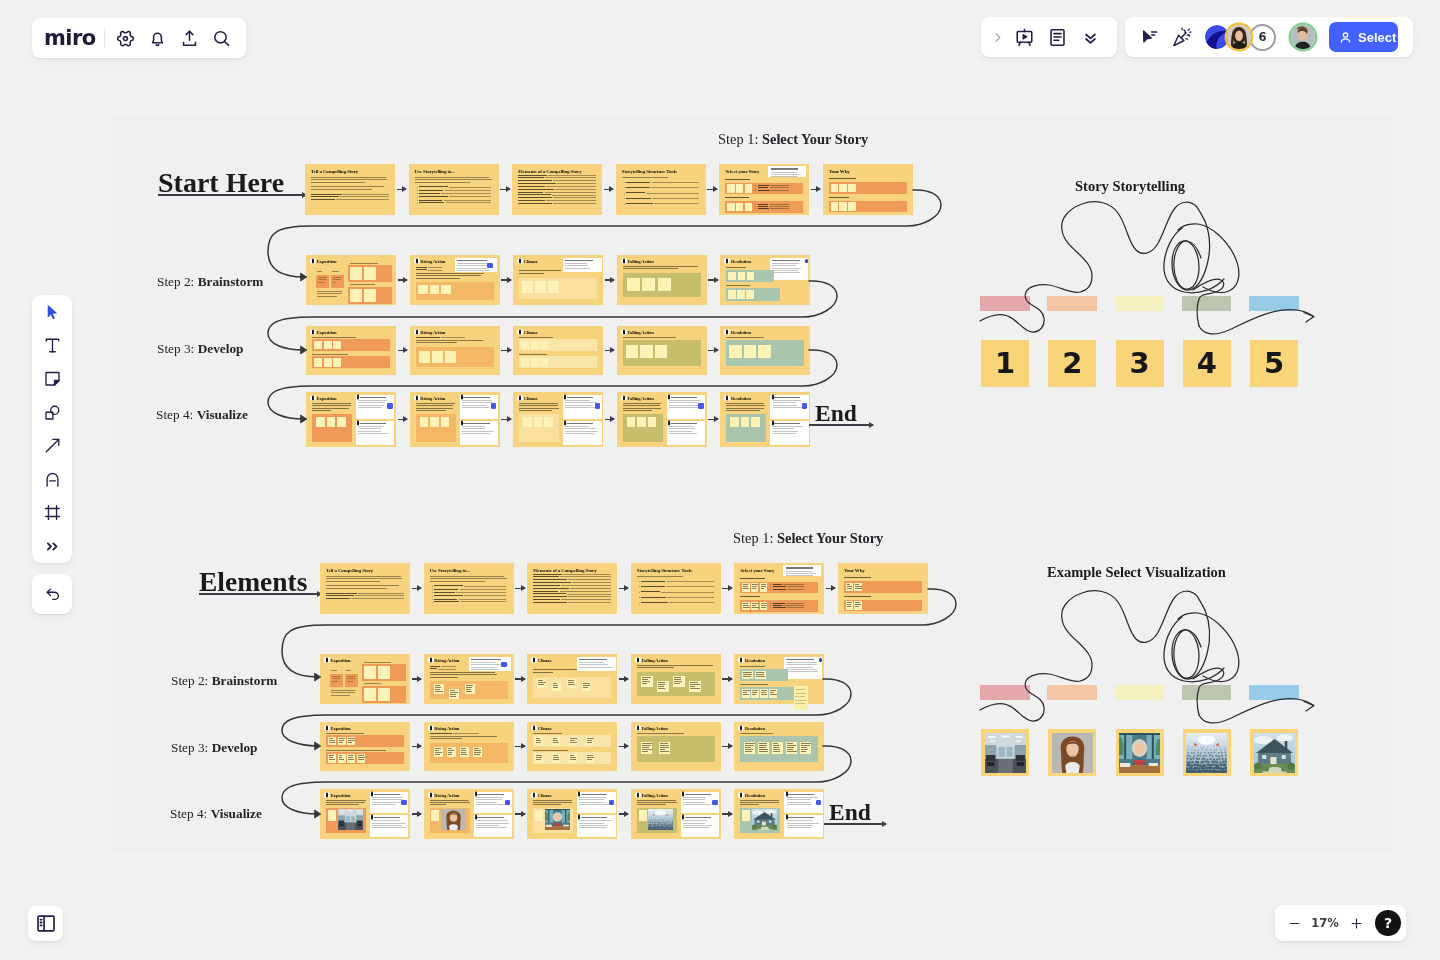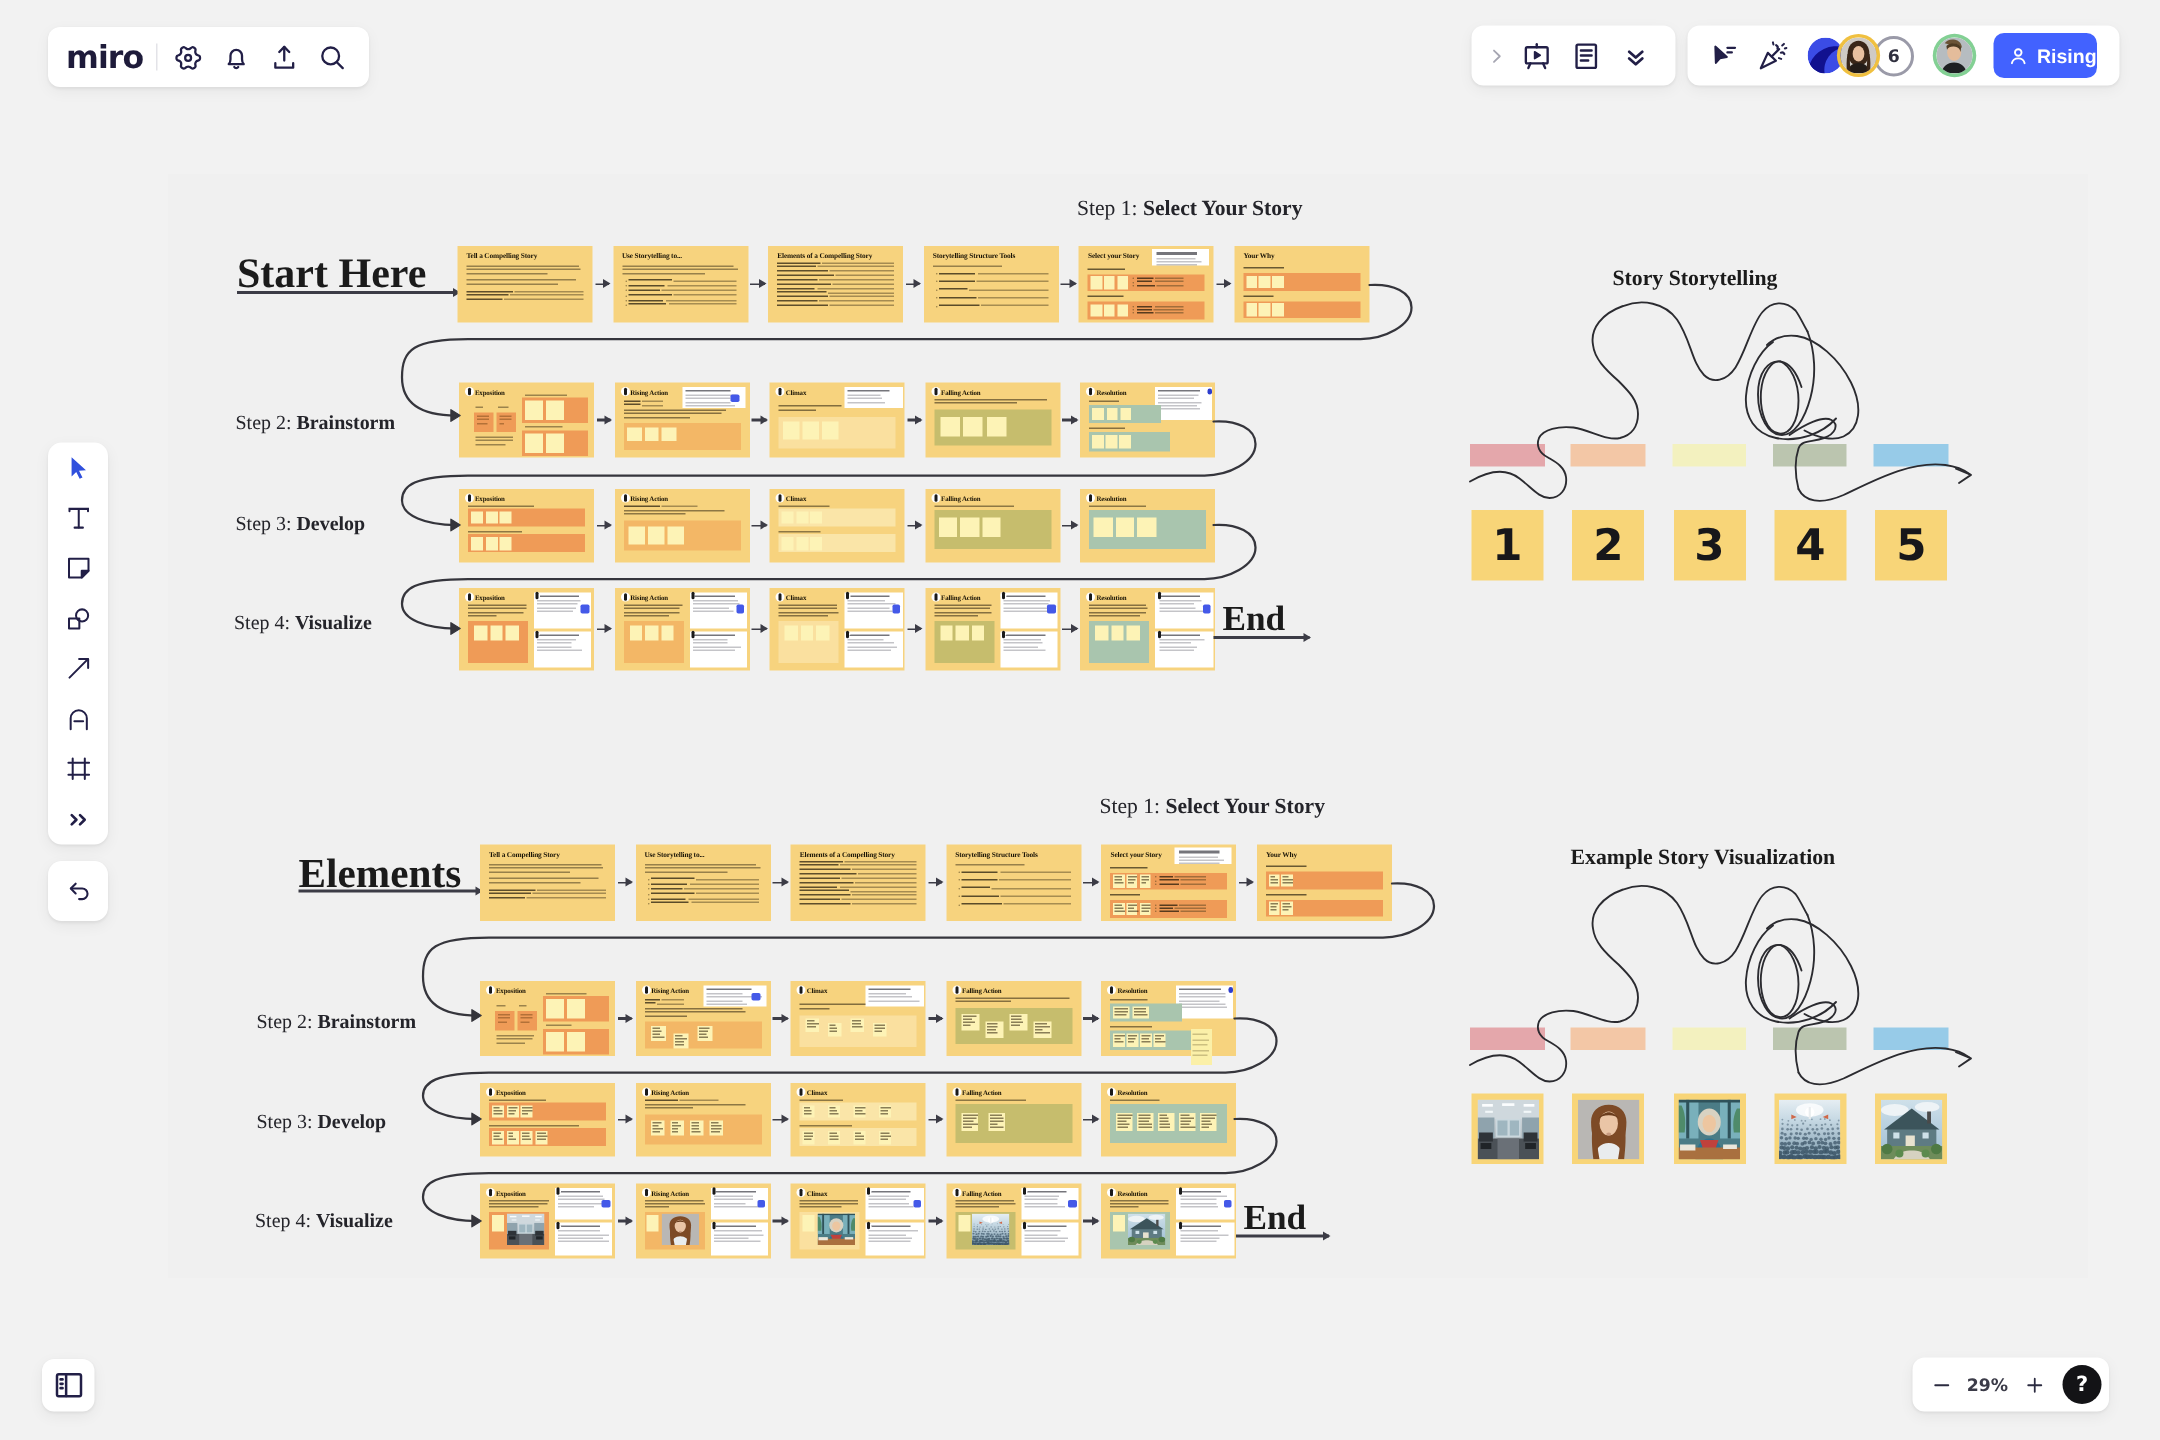--- a/index.html
+++ b/index.html
@@ -195,21 +195,21 @@
         <path d="M6.6 5.6c1.4-1.5 3.6-2 5.5-1.7 1.9.3 3.5 1.3 4.3 2.8l-.4 3.1c-.4-2.6-1.9-3.6-4.4-3.8-2.2-.1-3.8.5-4.6 2.2z" fill="#4e3b23"></path>
         <path d="M3.4 24c.5-4.6 3.7-7.3 8.3-7.3s7.8 2.7 8.3 7.3z" fill="#1e2022"></path>
       </svg>
     </div>
   </div>
   <div class="share-btn">
     <svg width="15" height="15" viewBox="0 0 24 24" fill="none" stroke="#fff" stroke-width="2" stroke-linecap="round" stroke-linejoin="round">
       <circle cx="12" cy="8" r="3.5"></circle>
         <path d="M5.2 19.4c.7-3.3 3.4-5.2 6.8-5.2s6.1 1.9 6.8 5.2"></path>
     </svg>
-    <span>Rising</span>
+    <span>Select</span>
   </div>
 </div>
 
 <div class="tools">
   <div class="tool">
     <svg width="18" height="18" viewBox="0 0 24 24">
         <path d="M6.3 2.4 19.1 13.9l-6.2.45 3.1 6.0-2.55 1.25-3.0-6.0-4.15 4.0z" fill="#3050dd"></path>
       </svg>
   </div>
   <div class="tool">
@@ -268,21 +268,21 @@
     <path d="M9.7 2.4v17.2"></path>
     <path d="M5.3 6.3h1.5M5.3 9.8h1.5M5.3 13.3h1.5" stroke-width="2.2"></path>
   </svg>
 </div>
 <div class="zoom-bar">
   <div class="zm">
     <svg width="15" height="15" viewBox="0 0 24 24" stroke="#2b2b40" stroke-width="1.9" stroke-linecap="round">
         <path d="M5 12h14"></path>
       </svg>
   </div>
-  <div class="zoom-val">29%</div>
+  <div class="zoom-val">17%</div>
   <div class="zm">
     <svg width="15" height="15" viewBox="0 0 24 24" stroke="#2b2b40" stroke-width="1.9" stroke-linecap="round">
         <path d="M5 12h14M12 5v14"></path>
       </svg>
   </div>
   <div class="help-btn">?</div>
 </div>
 <div class="canvas">
   <div class="frame"></div>
   <div id="board-content">
@@ -1881,21 +1881,21 @@
         <div class="bigtitle" style="left: 829px; top: 799px; font-size: 23.5px;">End</div>
         <div class="arr" style="left: 824px; top: 823px; width: 62px;"></div>
         <svg class="ov" width="1440" height="960">
           <path d="M928,589 C944,588 956,594 956,604 C956,616 938,625 922,625 L326,625 C290,625 282,632 282,651 C282,671 298,677 318,677" fill="none" stroke="#35353c" stroke-width="1.5" stroke-linecap="round"></path>
           <path d="M314.6,673.1 L320.8,677 L314.6,680.9 Z" fill="#35353c" stroke="#35353c" stroke-width="0.8" stroke-linejoin="round"></path>
           <path d="M823,679 C839,678 851,684 851,694 C851,706 833,715 817,715 L326,715 C290,715 282,722 282,730.5 C282,740 298,746 318,746" fill="none" stroke="#35353c" stroke-width="1.5" stroke-linecap="round"></path>
           <path d="M314.6,742.1 L320.8,746 L314.6,749.9 Z" fill="#35353c" stroke="#35353c" stroke-width="0.8" stroke-linejoin="round"></path>
           <path d="M823,746 C839,745 851,751 851,761 C851,773 833,782 817,782 L326,782 C290,782 282,789 282,798 C282,808 298,814 318,814" fill="none" stroke="#35353c" stroke-width="1.5" stroke-linecap="round"></path>
           <path d="M314.6,810.1 L320.8,814 L314.6,817.9 Z" fill="#35353c" stroke="#35353c" stroke-width="0.8" stroke-linejoin="round"></path>
         </svg>
-        <div class="vtitle" style="left: 1047px; top: 564px; font-size: 14.5px;">Example Story Visualization</div>
+        <div class="vtitle" style="left: 1047px; top: 564px; font-size: 14.5px;">Example Select Visualization</div>
         <div class="sw" style="left: 980px; top: 684.5px; width: 49.5px; height: 15px; background: rgb(228, 167, 171);"></div>
         <div class="sw" style="left: 1047.3px; top: 684.5px; width: 49.5px; height: 15px; background: rgb(243, 199, 166);"></div>
         <div class="sw" style="left: 1114.6px; top: 684.5px; width: 49.5px; height: 15px; background: rgb(243, 241, 191);"></div>
         <div class="sw" style="left: 1181.9px; top: 684.5px; width: 49.5px; height: 15px; background: rgb(187, 197, 175);"></div>
         <div class="sw" style="left: 1249.2px; top: 684.5px; width: 49.5px; height: 15px; background: rgb(151, 203, 232);"></div>
         <svg class="ov" width="1440" height="960">
           <path d="M980,710
  C992,703 1004,701 1013,708
  C1021,714 1026,721 1033,721
  C1040,721 1045,715 1044,707

